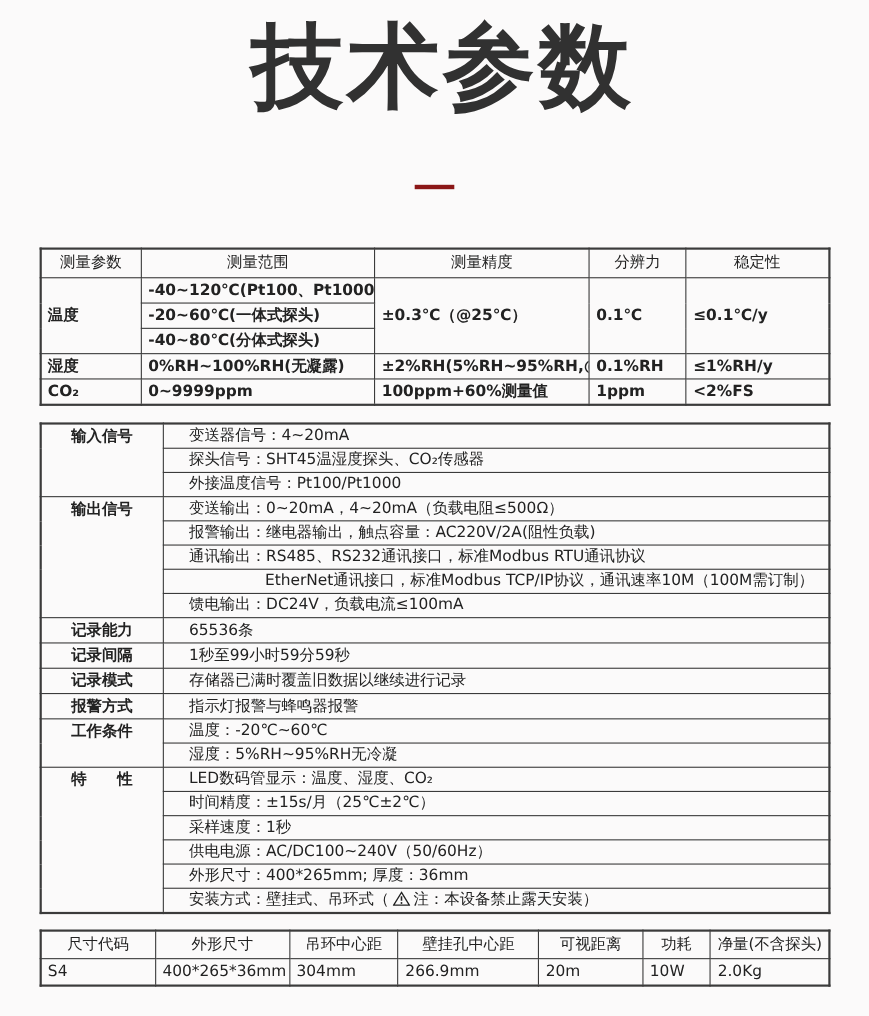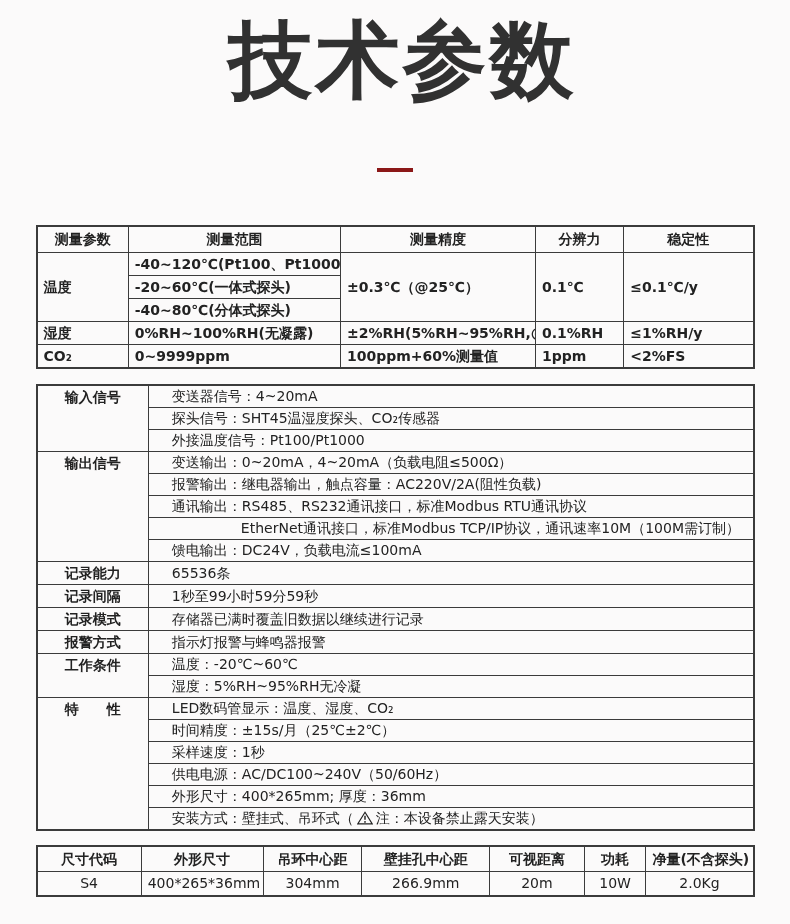--- a/index.html
+++ b/index.html
@@ -35,40 +35,40 @@
     color:#222;
   }
   .tbl{border:2px solid #3b3b3b;}
   .tbl th,.tbl td{
     border:1px solid #3b3b3b;
     padding:1px 6px;
     line-height:19px;
     overflow:hidden;
     white-space:nowrap;
   }
-  .tbl th{font-weight:bold;}
+  .tbl th{font-weight:normal;}
   
   .t1{margin-top:53px;}
   .t1 th{height:23px;text-align:center;}
   .t1 td{height:20px;text-align:left;font-weight:bold;}
   
   .t2{margin-top:15px;border-radius:20px;}
   .t2 td{height:19px;}
   .t2 td.lbl{
     text-align:center;
     vertical-align:top;
     font-weight:bold;
     padding-top:2px;
   }
   .t2 td.val{text-align:left;padding-left:23px;}
   .t2 td.val.indent{padding-left:92px;}
   
   .t3{margin-top:14px;}
   .t3 th{height:22px;text-align:center;margin-left:30px;}
-  .t3 td{height:21px;text-align:center;}
+  .t3 td{height:21px;text-align:left;}
   .warn-icon{
     display:inline-block;
     vertical-align:-2px;
     margin:0 3px;
   }
 </style>
 </head>
 <body>
 
 <h1 class="page-title">技术参数</h1>

